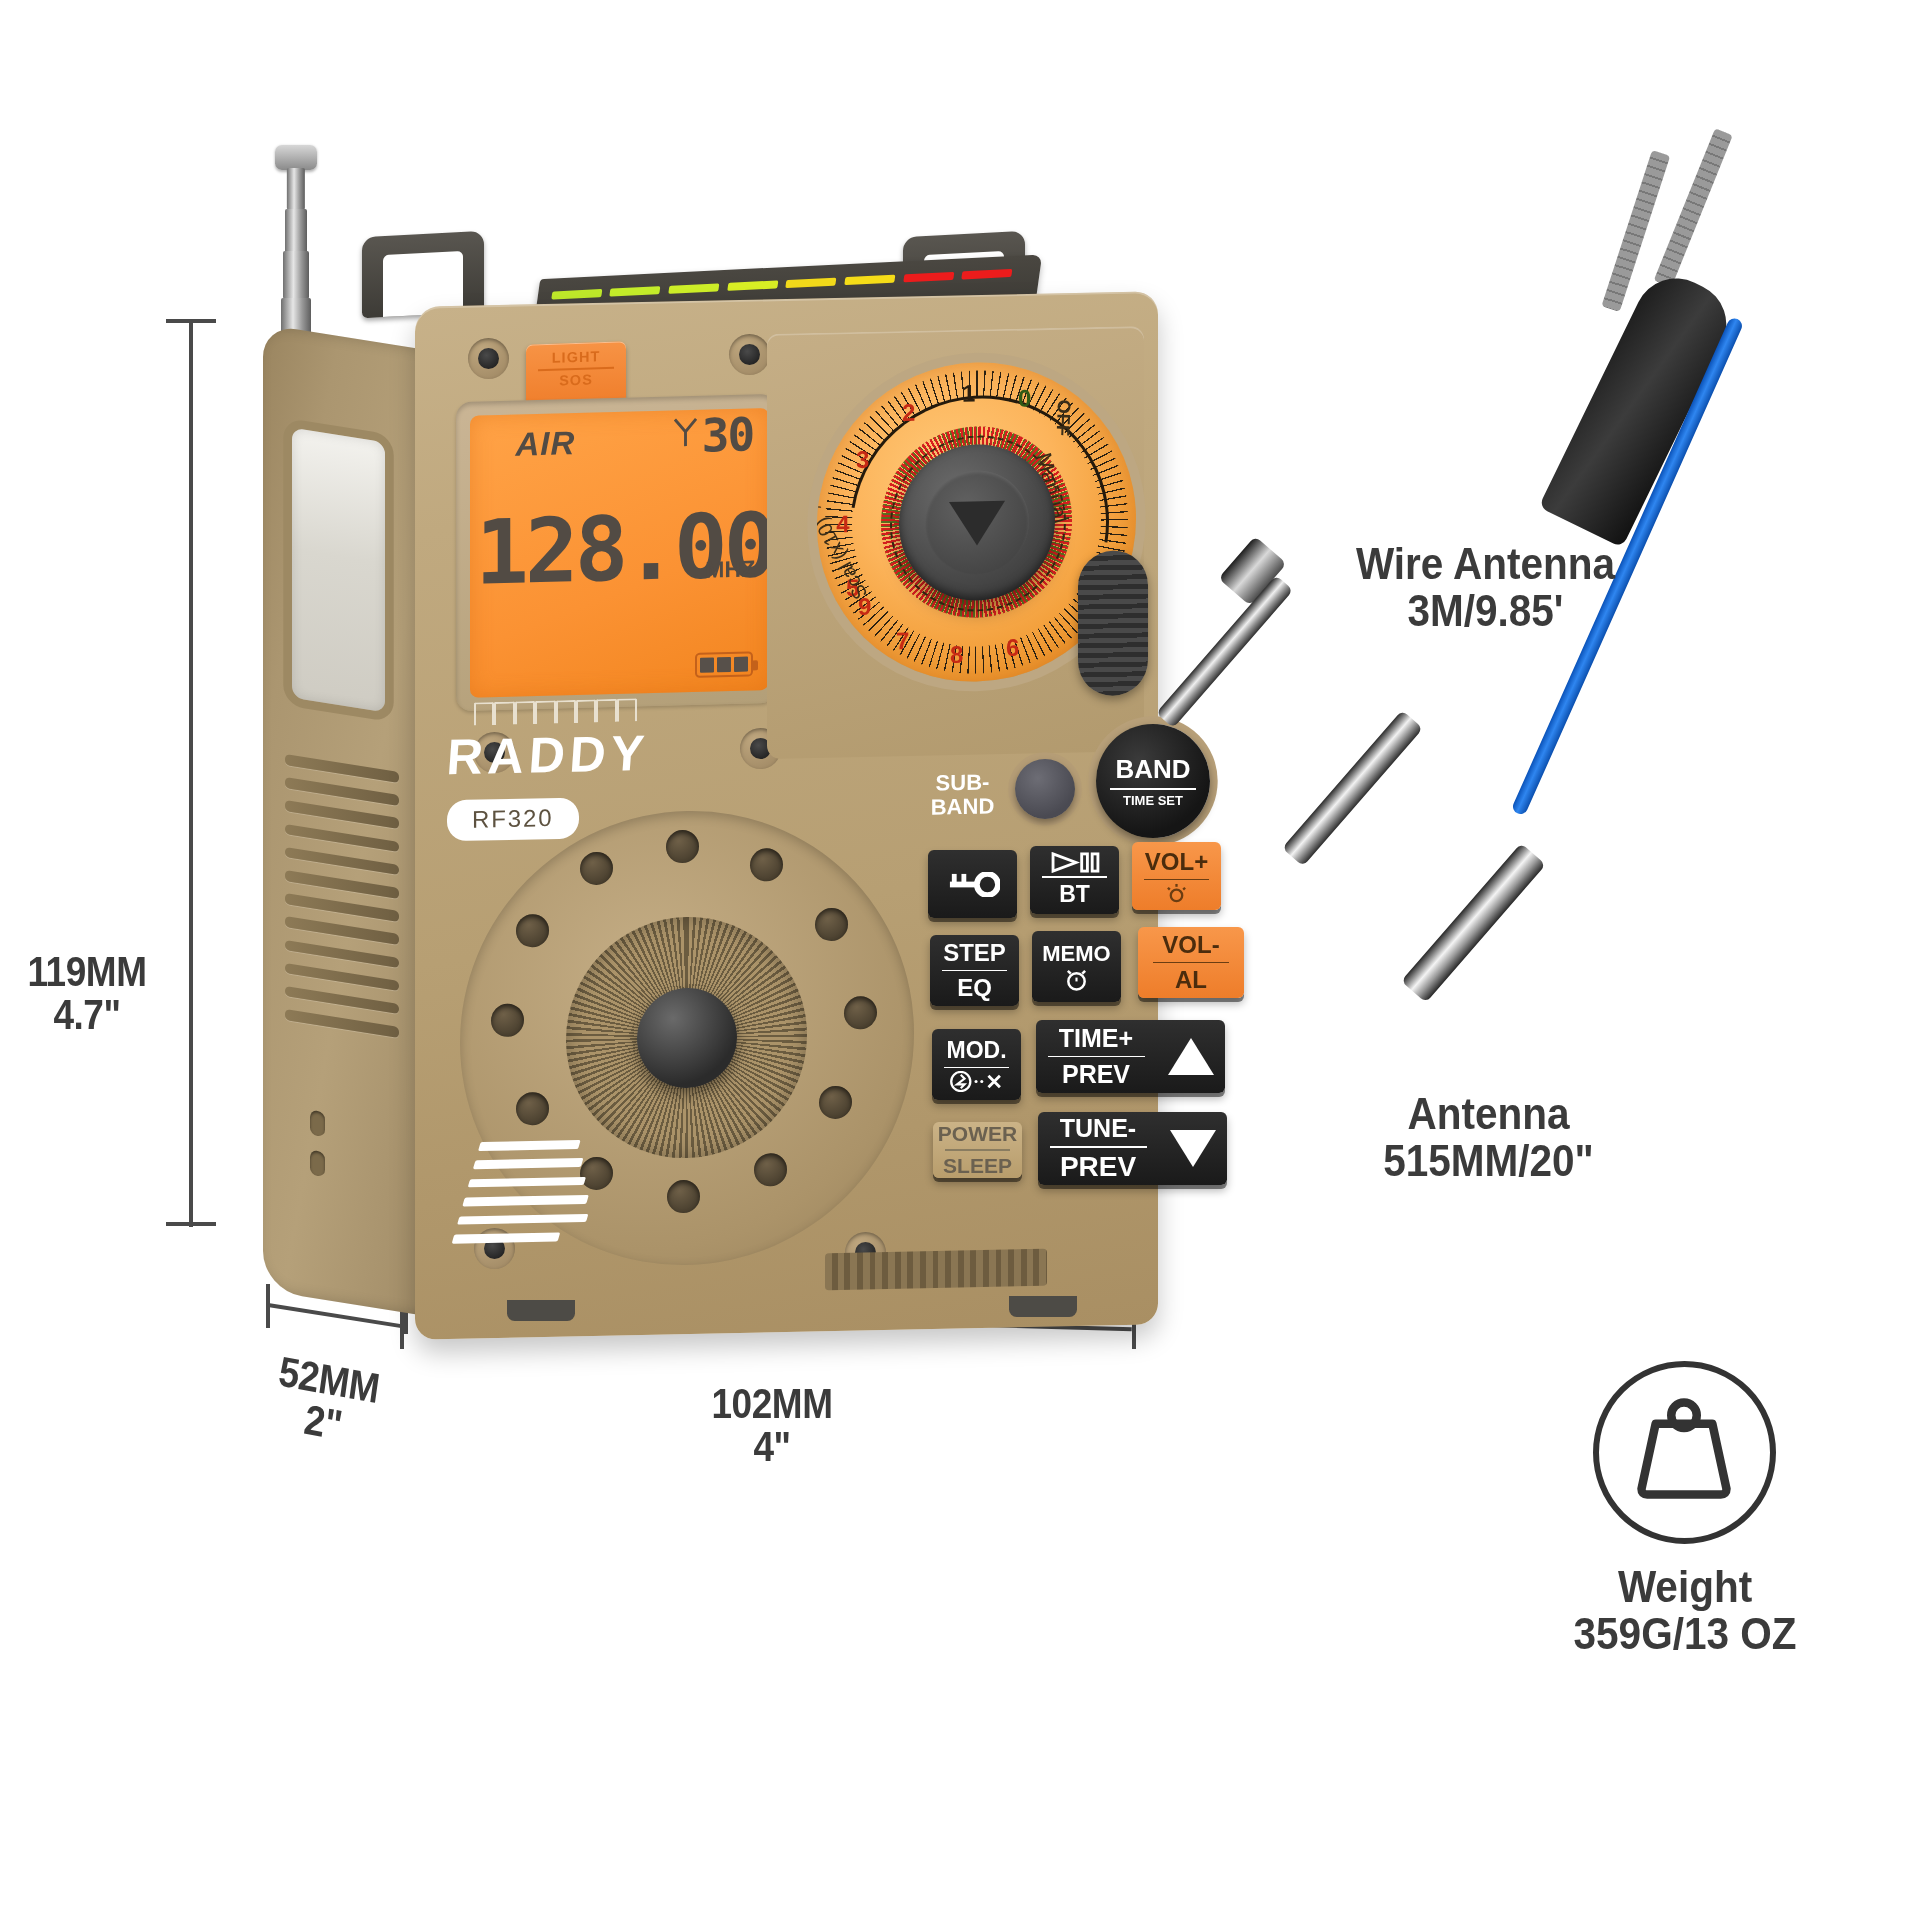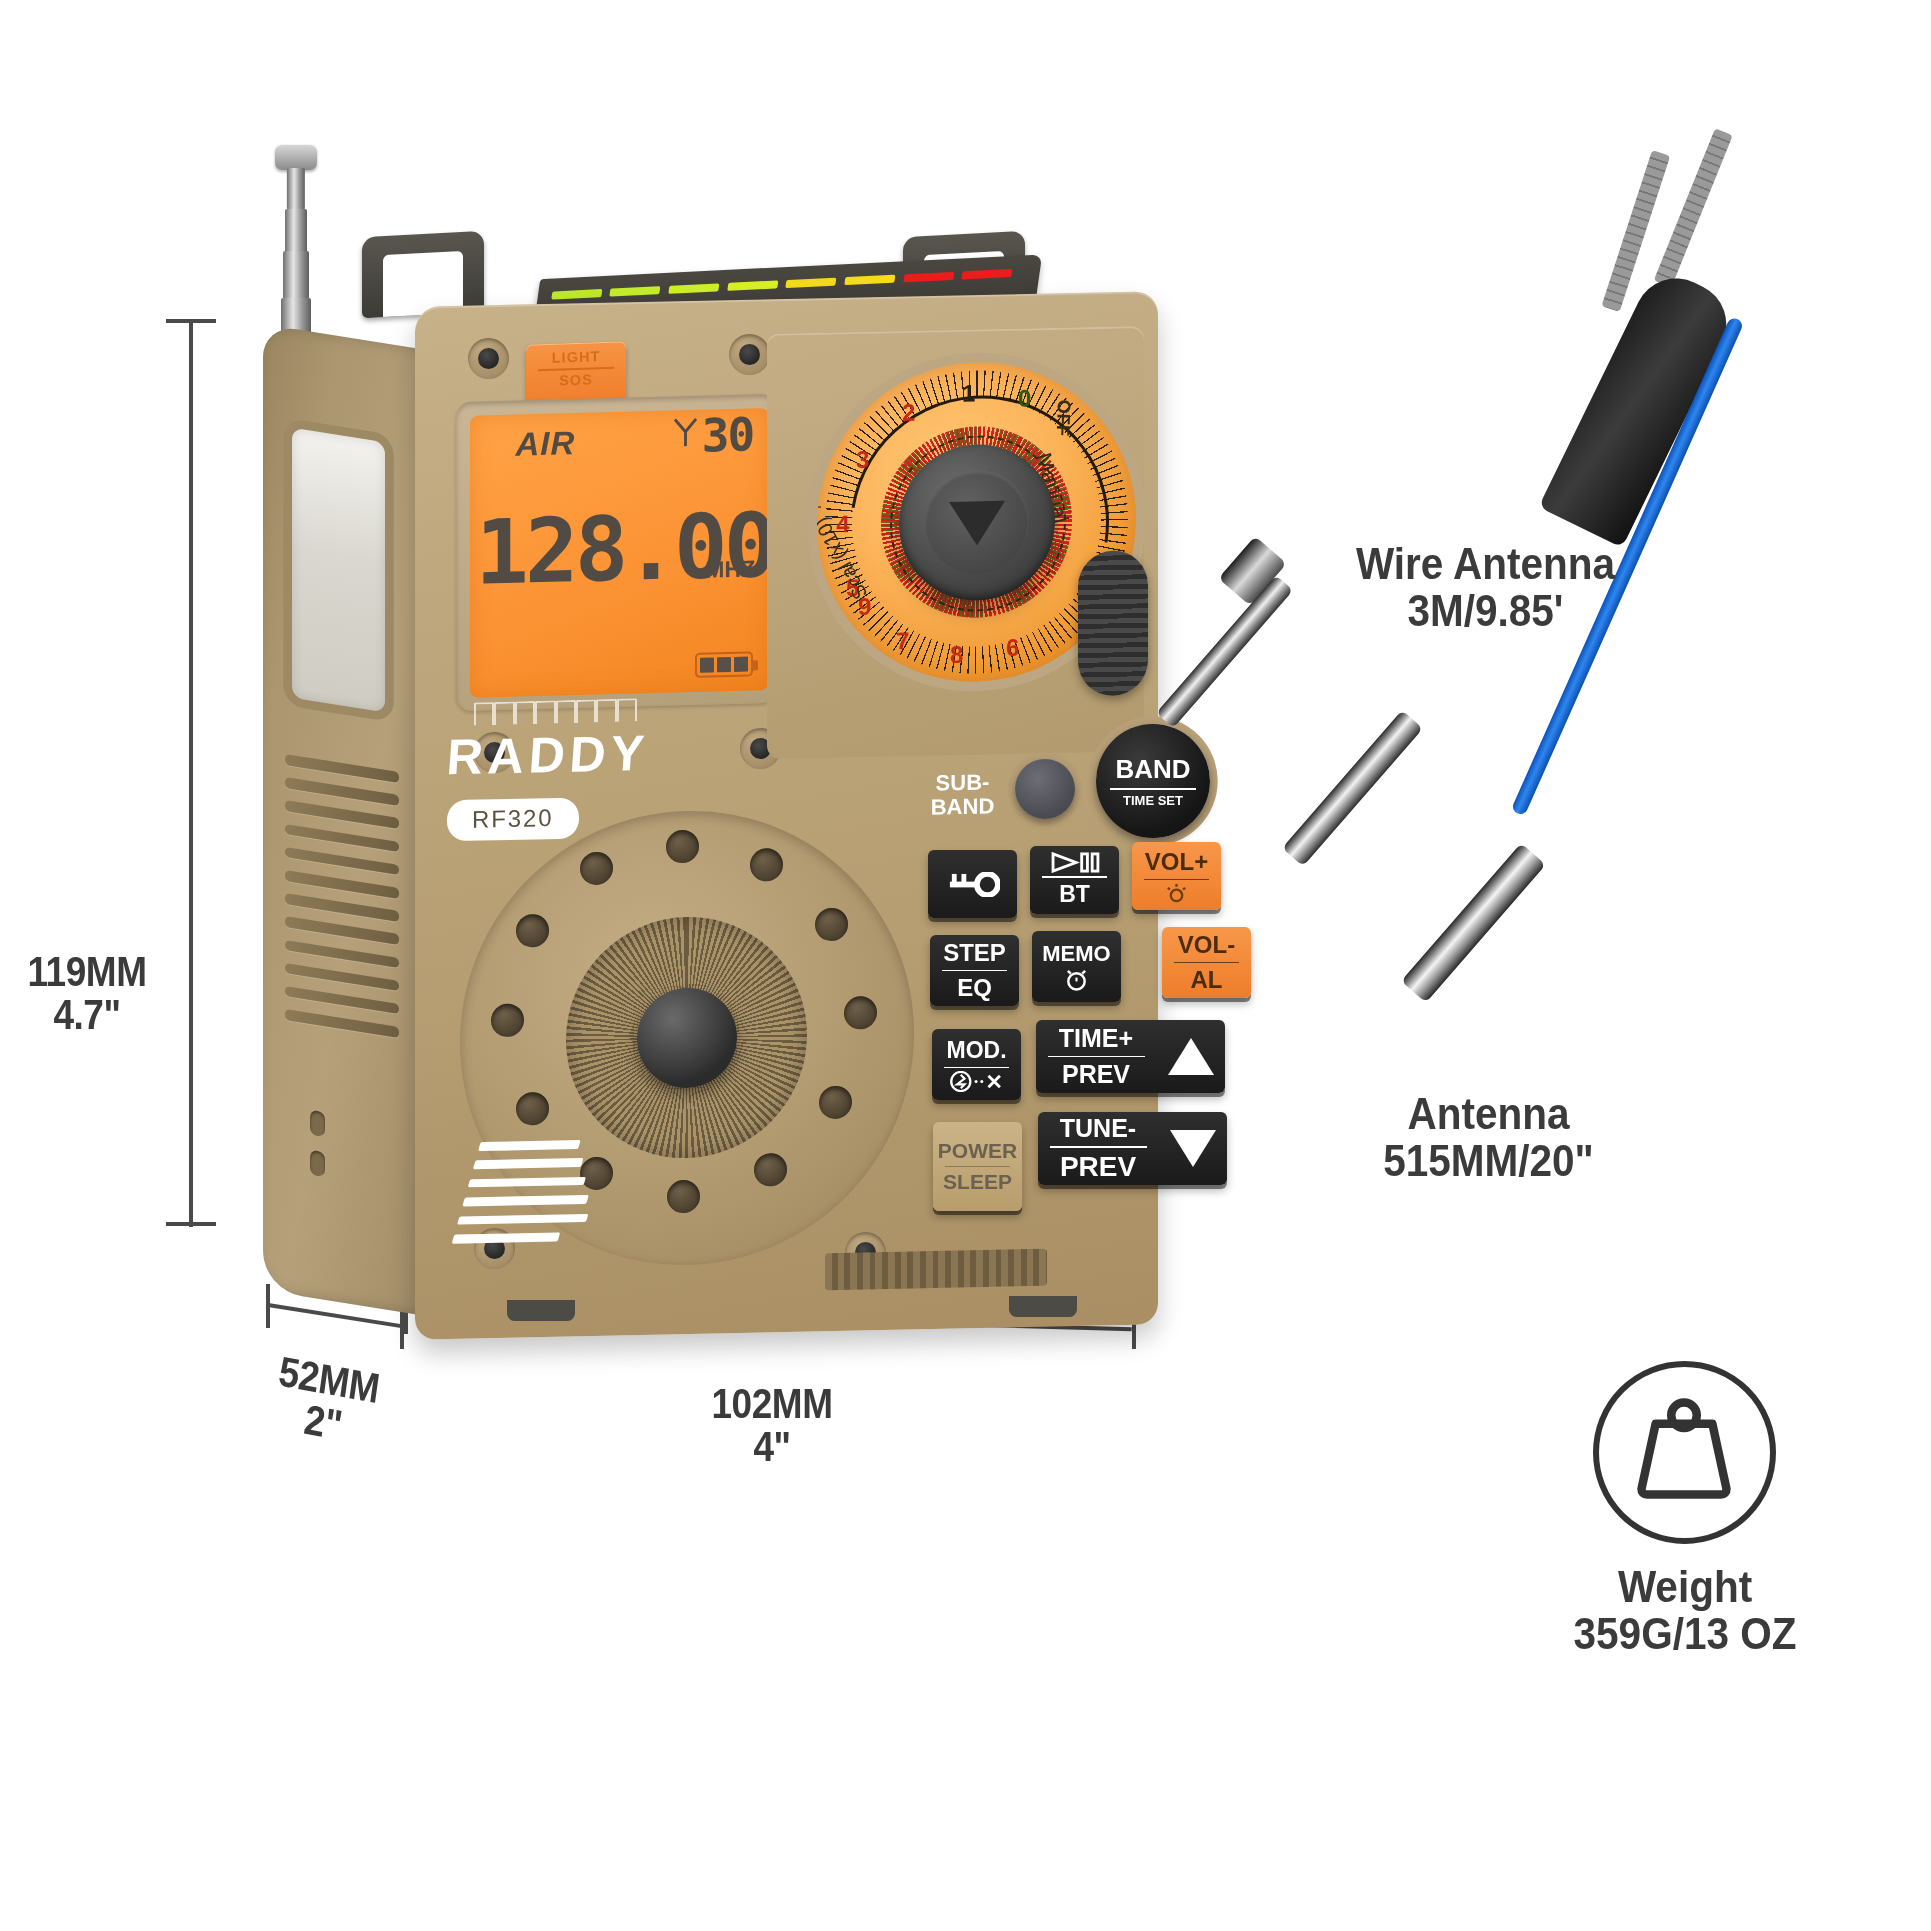--- a/index.html
+++ b/index.html
@@ -504,21 +504,21 @@
     </div>
     <div class="btn" style="left:786px;top:786px;width:89px;height:71px;">
       <span style="font-size:22px;">MEMO</span>
       <svg width="27" height="25" viewBox="0 0 28 26">
         <circle cx="14" cy="15" r="8.5" fill="none" stroke="#fff" stroke-width="2.6"></circle>
         <line x1="14" y1="11" x2="14" y2="15" stroke="#fff" stroke-width="2.2"></line>
         <line x1="5" y1="4" x2="8" y2="7" stroke="#fff" stroke-width="2.6"></line>
         <line x1="23" y1="4" x2="20" y2="7" stroke="#fff" stroke-width="2.6"></line>
       </svg>
     </div>
-    <div class="btn orange" style="left:916px;top:782px;width:89px;height:71px;">
+    <div class="btn orange" style="left:892px;top:782px;width:106px;height:71px;">
       <span style="font-size:24px;">VOL-</span>
       <div class="ln"></div>
       <span style="font-size:24px;">AL</span>
     </div>
 
     <div class="btn" style="left:686px;top:884px;width:89px;height:71px;">
       <span style="font-size:23px;">MOD.</span>
       <div class="ln"></div>
       <svg width="54" height="21" viewBox="0 0 56 22">
         <circle cx="11" cy="11" r="10" fill="none" stroke="#fff" stroke-width="2.4"></circle>
@@ -530,21 +530,21 @@
     </div>
     <div class="btn" style="left:790px;top:875px;width:189px;height:73px;flex-direction:row;justify-content:space-around;">
       <div style="display:flex;flex-direction:column;align-items:center;">
         <span style="font-size:25px;">TIME+</span>
         <div class="ln" style="width:97px;"></div>
         <span style="font-size:25px;">PREV</span>
       </div>
       <div style="width:0;height:0;border-left:23px solid transparent;border-right:23px solid transparent;border-bottom:37px solid #fff;"></div>
     </div>
 
-    <div class="btn khaki" style="left:687px;top:977px;width:89px;height:89px;text-align:center;">
+    <div class="btn khaki" style="left:687px;top:977px;width:89px;height:56px;text-align:center;">
       <span style="font-size:21px;">POWER</span>
       <div class="ln"></div>
       <span style="font-size:21px;">SLEEP</span>
     </div>
     <div class="btn" style="left:792px;top:967px;width:189px;height:73px;flex-direction:row;justify-content:space-around;">
       <div style="display:flex;flex-direction:column;align-items:center;">
         <span style="font-size:25px;">TUNE-</span>
         <div class="ln" style="width:97px;"></div>
         <span style="font-size:28px;">PREV</span>
       </div>

